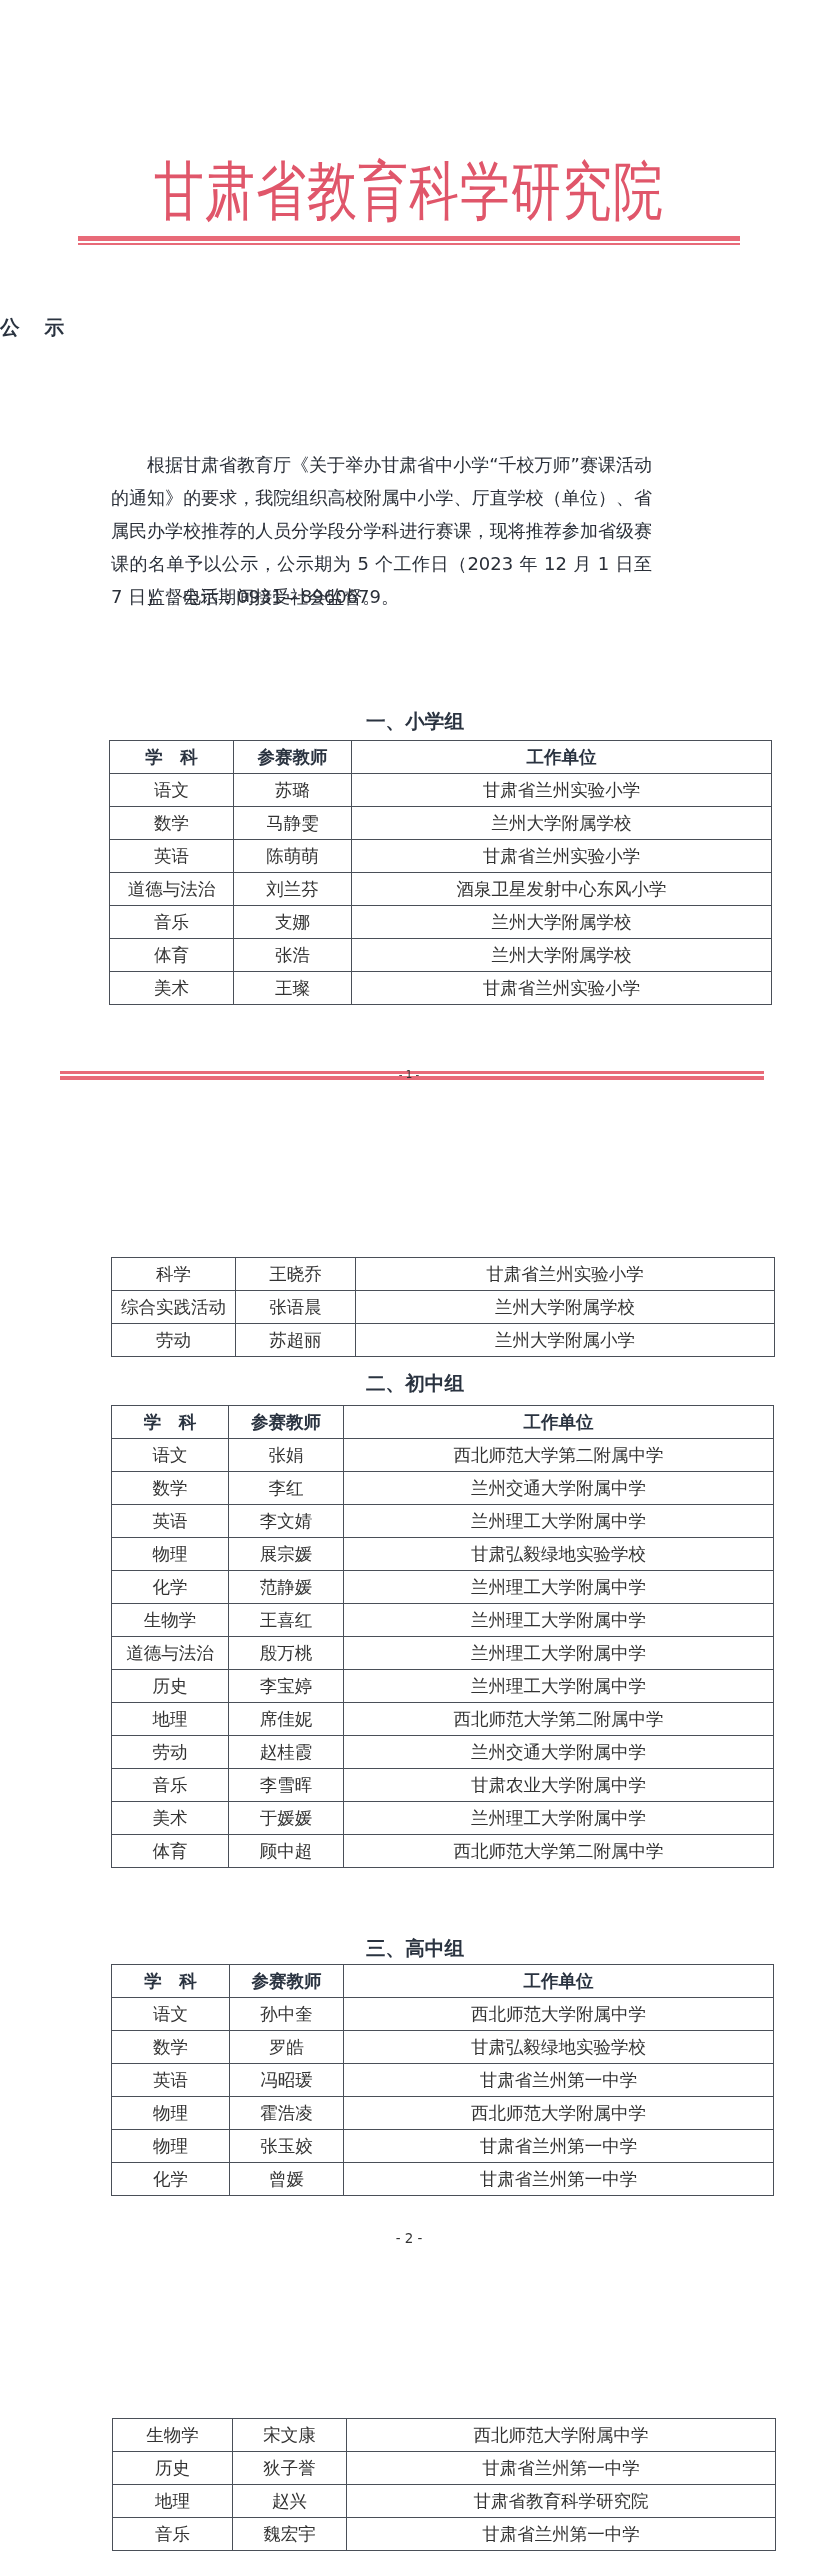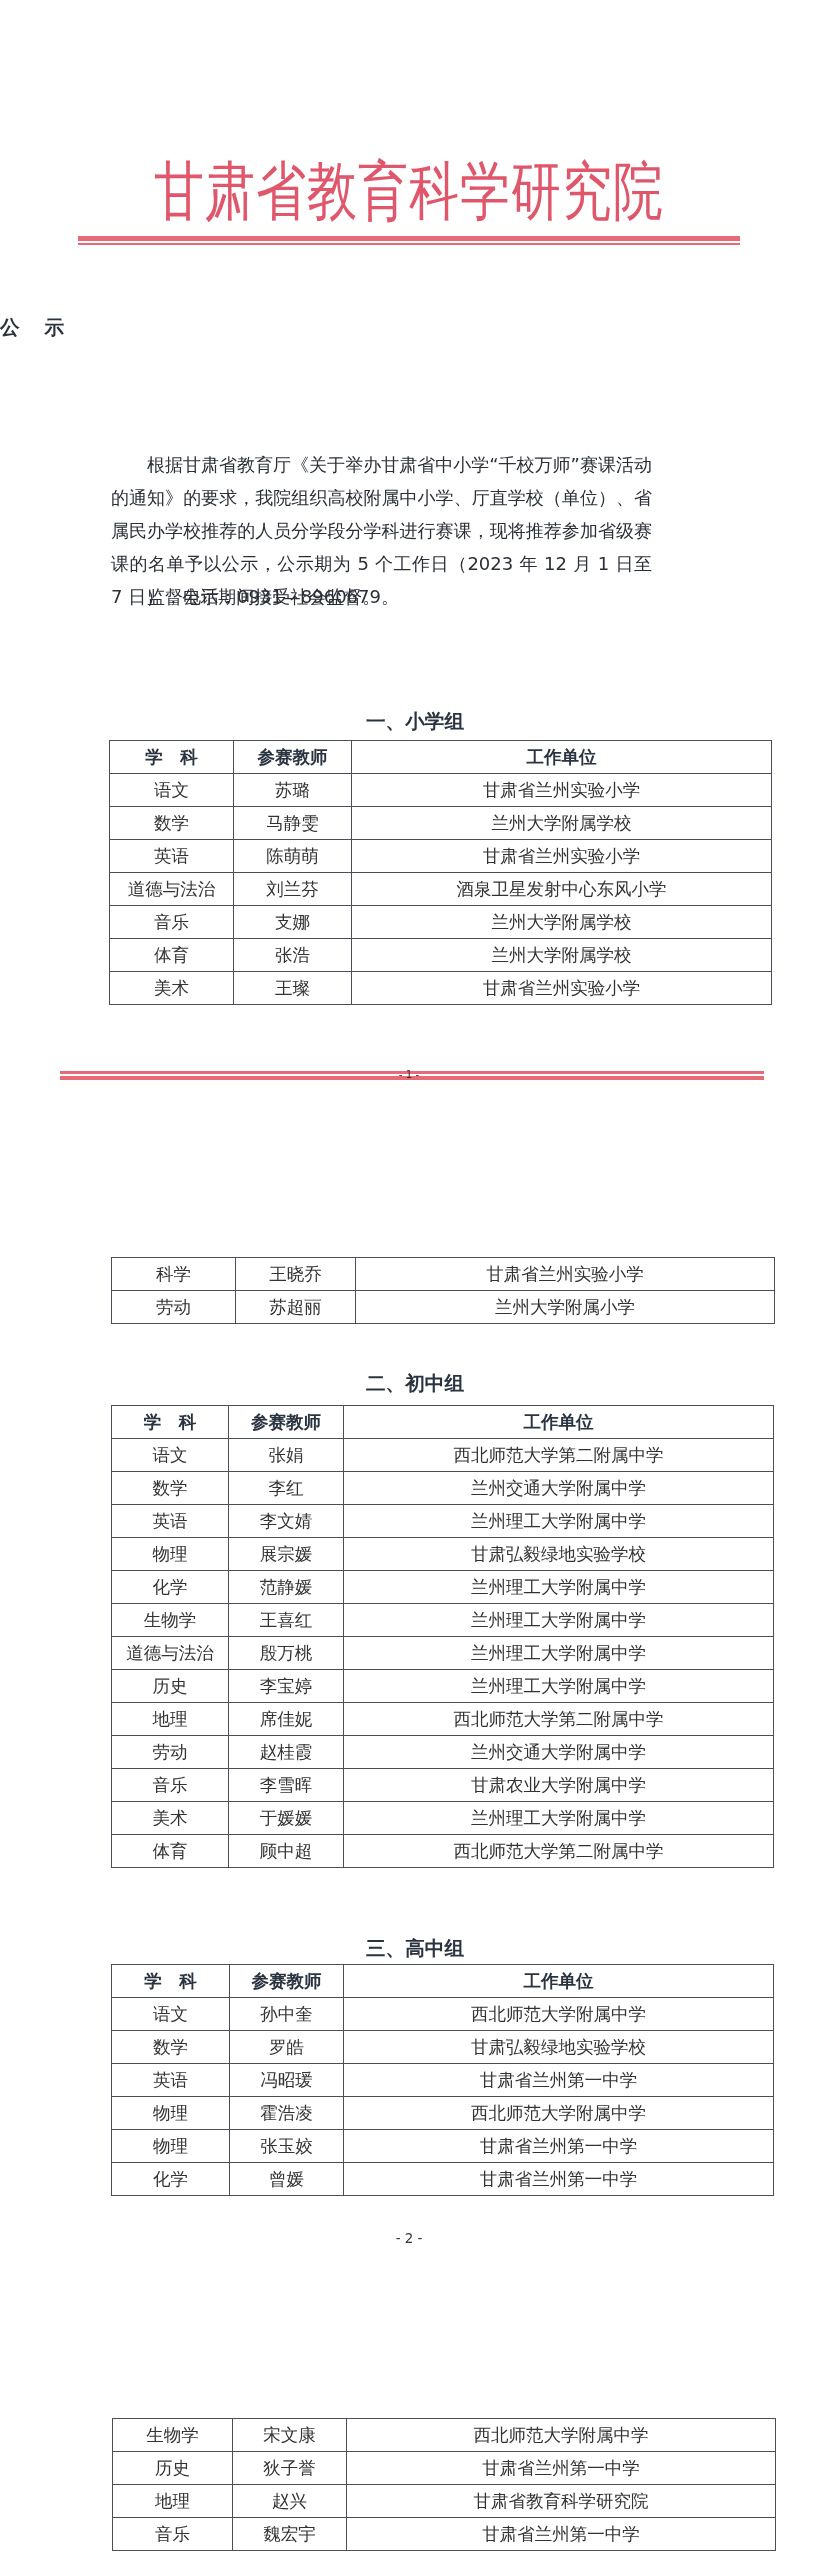--- a/index.html
+++ b/index.html
@@ -97,20 +97,25 @@
       <col style="width:120px">
       <col style="width:419px">
     </colgroup>
   <tbody>
       <tr>
         <td>科学</td>
         <td>王晓乔</td>
         <td>甘肃省兰州实验小学</td>
       </tr>
   <tr>
+        <td>综合实践活动</td>
+        <td>张语晨</td>
+        <td>兰州大学附属学校</td>
+      </tr>
+  <tr>
         <td>劳动</td>
         <td>苏超丽</td>
         <td>兰州大学附属小学</td>
       </tr>
 </tbody>
   </table>
 
 <div class="abs sec-title" style="top:1370px;">二、初中组</div>
 
 <table class="lst" style="left:111px;top:1405px;width:663px;">

